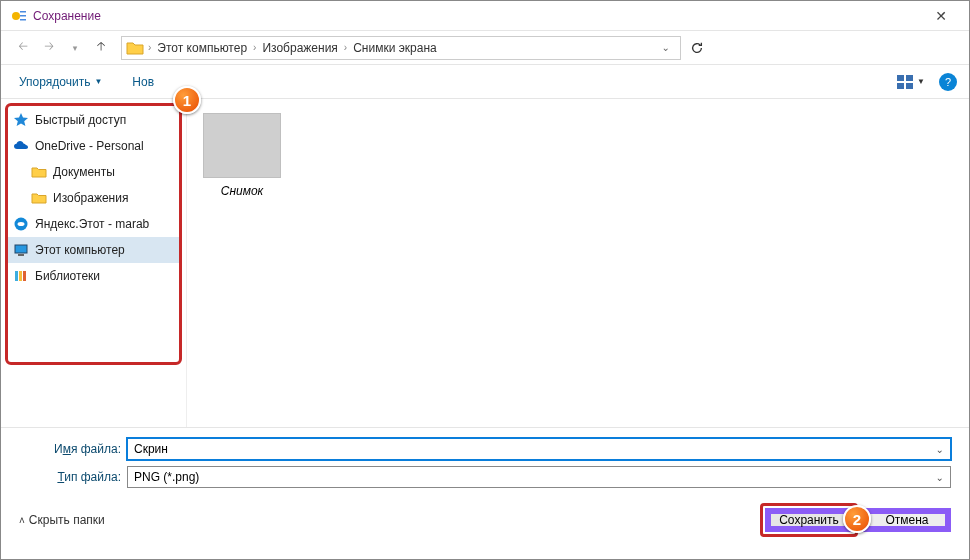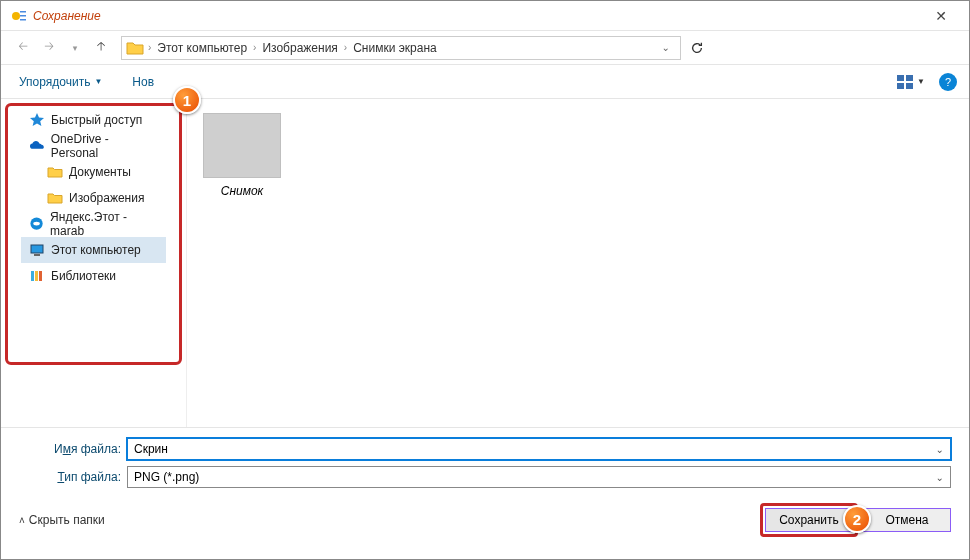--- a/index.html
+++ b/index.html
@@ -1,20 +1,20 @@
 <!DOCTYPE html>
 <html><head>
 <meta charset="utf-8">
 <style>
 * { box-sizing: border-box; margin: 0; padding: 0; font-family: "Segoe UI", Tahoma, sans-serif; font-size: 12px; }
 body { background: #fff; width: 970px; height: 560px; overflow: hidden; border: 1px solid #888; position: relative; }
 
 .titlebar { height: 30px; display: flex; align-items: center; padding: 0 10px; border-bottom: 1px solid #e5e5e5; }
 .titlebar .app-icon { width: 16px; height: 16px; margin-right: 6px; }
-.titlebar .title { color: #c2410c; font-style: italic; }
+.titlebar .title { color: #701a75; }
 .titlebar .close { margin-left: auto; font-size: 14px; color: #444; padding: 4px 12px; }
 
 .navbar { height: 34px; display: flex; align-items: center; padding: 0 10px; gap: 2px; border-bottom: 1px solid #e5e5e5; }
 .nav-btn { width: 24px; height: 24px; display: flex; align-items: center; justify-content: center; color: #999; }
 .nav-btn.active { color: #333; }
 .breadcrumb { flex: 0 0 auto; display: flex; align-items: center; border: 1px solid #ccc; height: 24px; margin-left: 6px; padding: 0 4px; width: 560px; }
 .breadcrumb .folder-icon { width: 18px; height: 16px; margin-right: 4px; }
 .breadcrumb .crumb { padding: 0 6px; color: #333; }
 .breadcrumb .sep { color: #888; font-size: 10px; }
 .breadcrumb .drop { margin-left: auto; color: #666; font-size: 10px; padding: 0 6px; }
@@ -24,21 +24,21 @@
 
 .toolbar { height: 34px; display: flex; align-items: center; padding: 0 12px; border-bottom: 1px solid #e5e5e5; }
 .tool-item { color: #0a5a8a; padding: 4px 6px; display: flex; align-items: center; gap: 4px; }
 .tool-item .tri { font-size: 8px; color: #0a5a8a; }
 .toolbar-right { margin-left: auto; display: flex; align-items: center; gap: 14px; }
 .view-btn { display:flex; align-items:center; gap:4px; }
 .view-icon { width:16px; height:14px; display:inline-block; }
 .help-icon { width: 18px; height: 18px; border-radius: 50%; background: #0a84d6; color: #fff; display: flex; align-items: center; justify-content: center; font-size: 11px; }
 
 .main { display: flex; height: 328px; position: relative; }
-.sidebar { width: 186px; padding: 8px 20px; position: relative; border-right: 1px solid #eee; }
+.sidebar { width: 186px; padding: 8px 4px; position: relative; border-right: 1px solid #eee; }
 .sidebar-hl { position: absolute; left: 4px; top: 4px; right: 4px; height: 262px; border: 3px solid #c62828; border-radius: 6px; pointer-events: none; }
 .tree-item { display: flex; align-items: center; height: 26px; padding: 0 8px; color: #222; gap: 6px; }
 .tree-item.indent1 { padding-left: 26px; }
 .tree-item.sel { background: #d8e6f2; }
 .tree-item .ti-icon { width: 16px; height: 16px; display: inline-flex; align-items: center; justify-content: center; }
 
 .content { flex: 1; padding: 14px; display: flex; align-items: flex-start; gap: 18px; }
 .file-item { width: 82px; text-align: center; font-style: italic; }
 .thumb { width: 78px; height: 65px; background: #cfcfcf; border: 1px solid #bfbfbf; margin: 0 auto 6px; }
 
@@ -46,21 +46,21 @@
 .form-row { display: flex; align-items: center; margin-bottom: 6px; }
 .form-row label { width: 108px; text-align: right; color: #0c4a6e; padding-right: 6px; }
 .form-row label .ul { text-decoration: underline; }
 .form-row .field { flex: 1; height: 22px; border: 1px solid #888; padding: 0 6px; display: flex; align-items: center; background: #fff; position: relative; }
 .form-row .field .chev { position: absolute; right: 6px; color: #555; font-size: 10px; }
 .form-row.filename .field { border: 1px solid #0a7edb; box-shadow: 0 0 0 1px #0a7edb; }
 
 .footer { display: flex; align-items: center; padding: 8px 18px 14px; }
 .hide-folders { display: flex; align-items: center; gap: 4px; color: #333; }
 .btns { margin-left: auto; display: flex; gap: 10px; position: relative; }
-.btn { width: 88px; height: 24px; border: 1px solid #8b5cf6; background: #eee; display: flex; align-items: center; justify-content: center; }
+.btn { width: 88px; height: 24px; border: 6px solid #8b5cf6; background: #eee; display: flex; align-items: center; justify-content: center; }
 .btn.save { background: #e6e6e6; }
 .save-hl { position: absolute; left: -5px; top: -5px; width: 98px; height: 34px; border: 3px solid #c62828; border-radius: 4px; pointer-events: none; }
 
 .marker { position: absolute; width: 28px; height: 28px; border-radius: 50%; background: radial-gradient(circle at 35% 30%, #ff9d3a, #e84a00); color: #fff; font-weight: bold; display: flex; align-items: center; justify-content: center; border: 2px solid #fff; box-shadow: 0 1px 3px rgba(0,0,0,.5); font-size: 15px; z-index: 50; }
 </style>
 </head>
 <body>
 
 <div class="titlebar">
   <span class="app-icon">

